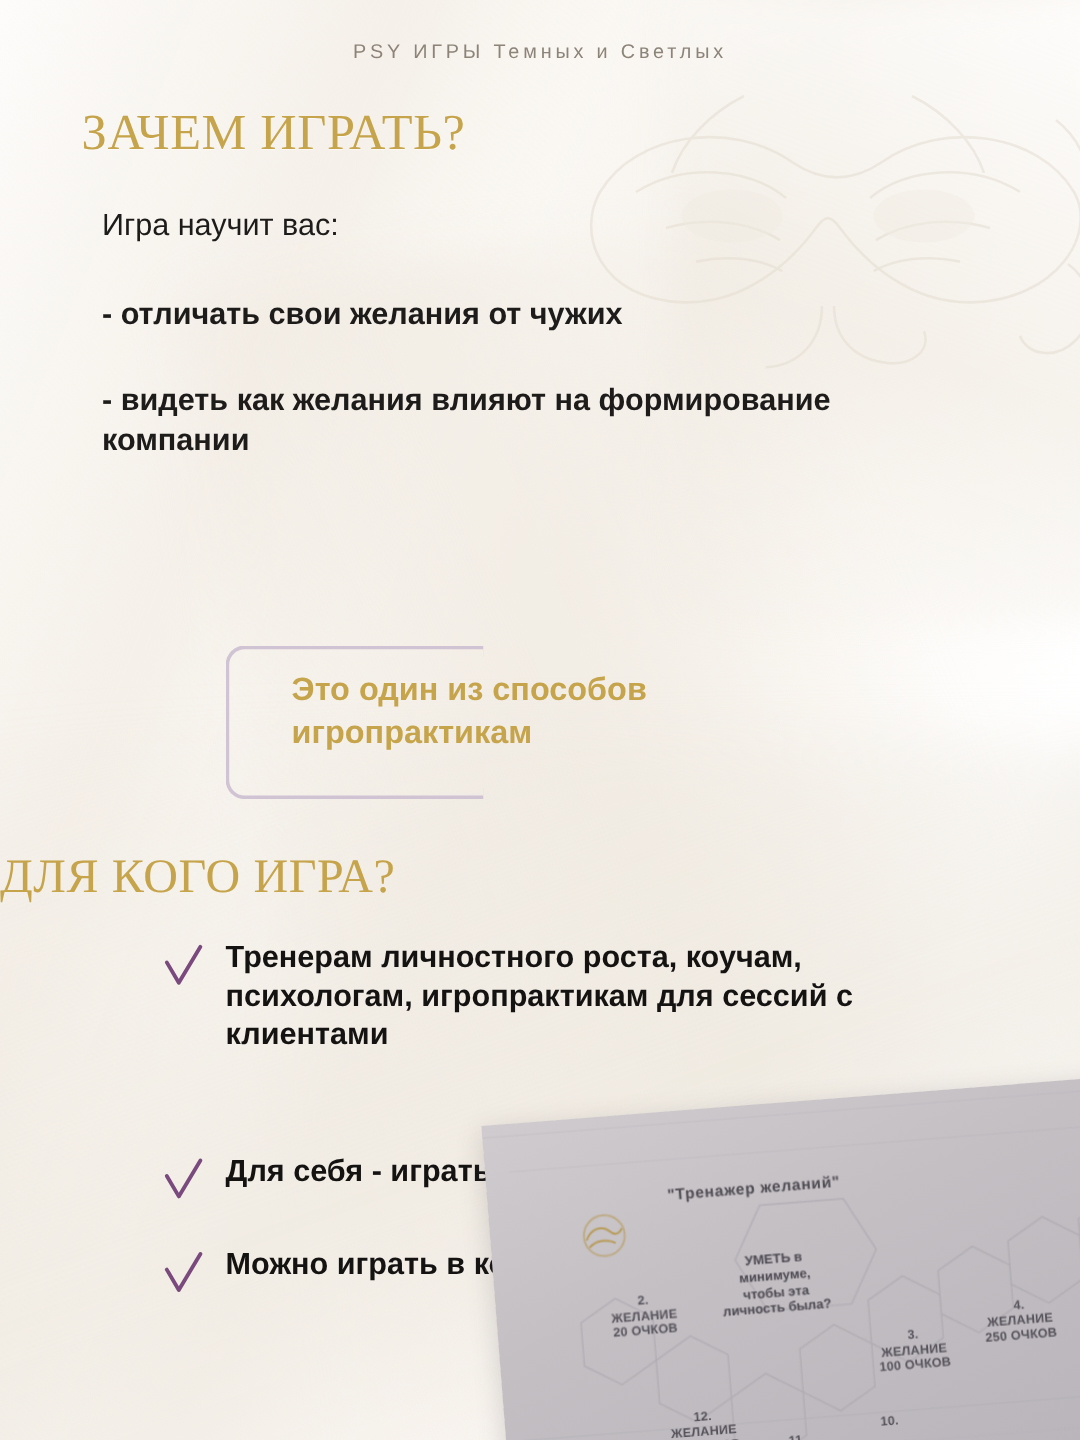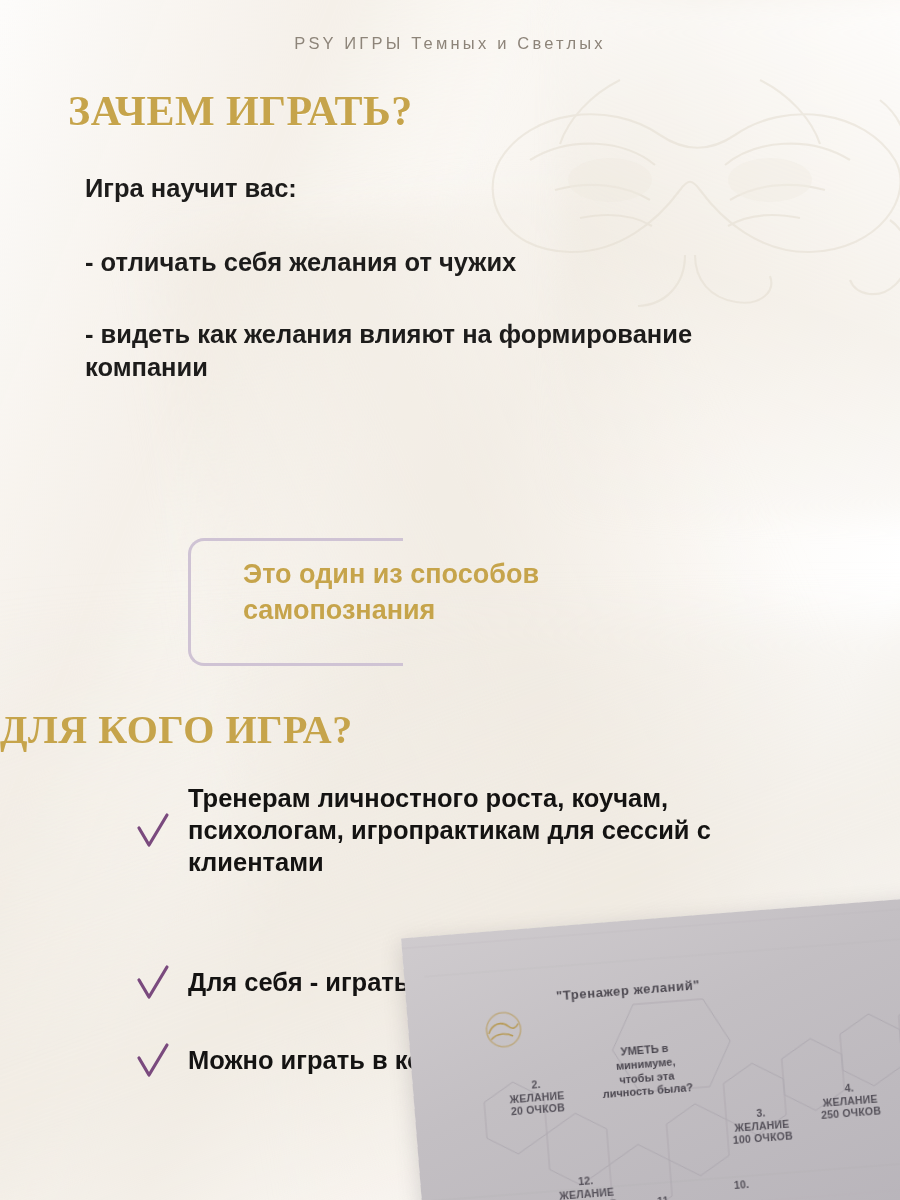--- a/index.html
+++ b/index.html
@@ -76,21 +76,21 @@
     text-align: center;
     font-size: 16.5px;
     letter-spacing: 3.2px;
     color: #8d8479;
     font-family: "Liberation Sans", sans-serif;
   }
 
   .h-serif {
     font-family: "Liberation Serif", serif;
     color: #c6a44b;
-    font-weight: 700;
+    font-weight: 400;
     letter-spacing: 0.5px;
   }
 
   #title-why {
     position: absolute;
     top: 88px;
     left: 68px;
     font-size: 42px;
     line-height: 1.1;
     text-shadow: 0 1px 0 rgba(255,255,255,0.6);
@@ -98,21 +98,21 @@
 
   .body-text {
     position: absolute;
     color: #1d1c1b;
     font-size: 25.5px;
     line-height: 1.28;
     font-weight: 600;
     font-family: "Liberation Sans", sans-serif;
   }
 
-  #lead-line { top: 172px; left: 85px; font-weight: 700; }
+  #lead-line { top: 172px; left: 85px; font-weight: 400; }
   #bullet-1 { top: 246px; left: 85px; }
   #bullet-2 { top: 318px; left: 85px; width: 620px; }
   #bullet-3 { top: 430px; left: 85px; width: 620px; }
 
   
   .bracket {
     position: absolute;
     top: 538px;
     left: 188px;
     width: 215px;
@@ -152,21 +152,21 @@
     top: 706px;
     left: 0;
     width: 868px;
     text-align: left;
     font-size: 40px;
   }
 
   .check-item {
     position: absolute;
     display: flex;
-    align-items: center;
+    align-items: flex-start;
     gap: 18px;
   }
   .check-mark {
     flex: 0 0 auto;
     width: 34px;
     height: 40px;
     margin-top: 4px;
   }
   .check-text {
     color: #141312;
@@ -266,25 +266,25 @@
       <ellipse cx="150" cy="140" rx="42" ry="22" opacity="0.5"></ellipse>
       <ellipse cx="310" cy="140" rx="42" ry="22" opacity="0.5"></ellipse>
     </g>
   </svg>
 
   <div class="brand-line">PSY ИГРЫ Темных и Светлых</div>
 
   <div id="title-why" class="h-serif">ЗАЧЕМ ИГРАТЬ?</div>
 
   <div id="lead-line" class="body-text">Игра научит вас:</div>
-  <div id="bullet-1" class="body-text">- отличать себя желания от чужих</div>
+  <div id="bullet-1" class="body-text">- отличать свои желания от чужих</div>
   <div id="bullet-2" class="body-text">- видеть как желания влияют на формирование компании</div>
 
   <div class="bracket"></div>
-  <div id="highlight">Это один из способов самопознания</div>
+  <div id="highlight">Это один из способов игропрактикам</div>
 
   <div id="title-for-whom" class="h-serif">ДЛЯ КОГО ИГРА?</div>
 
   <div id="check-1" class="check-item">
     <svg class="check-mark" viewBox="0 0 34 40">
       <path d="M3 16 L13 33 L31 3" fill="none" stroke="#7a4a7e" stroke-width="3.2" stroke-linecap="round" stroke-linejoin="round"></path>
     </svg>
     <div class="check-text">Тренерам личностного роста, коучам, психологам, игропрактикам для сессий с клиентами</div>
   </div>
 

